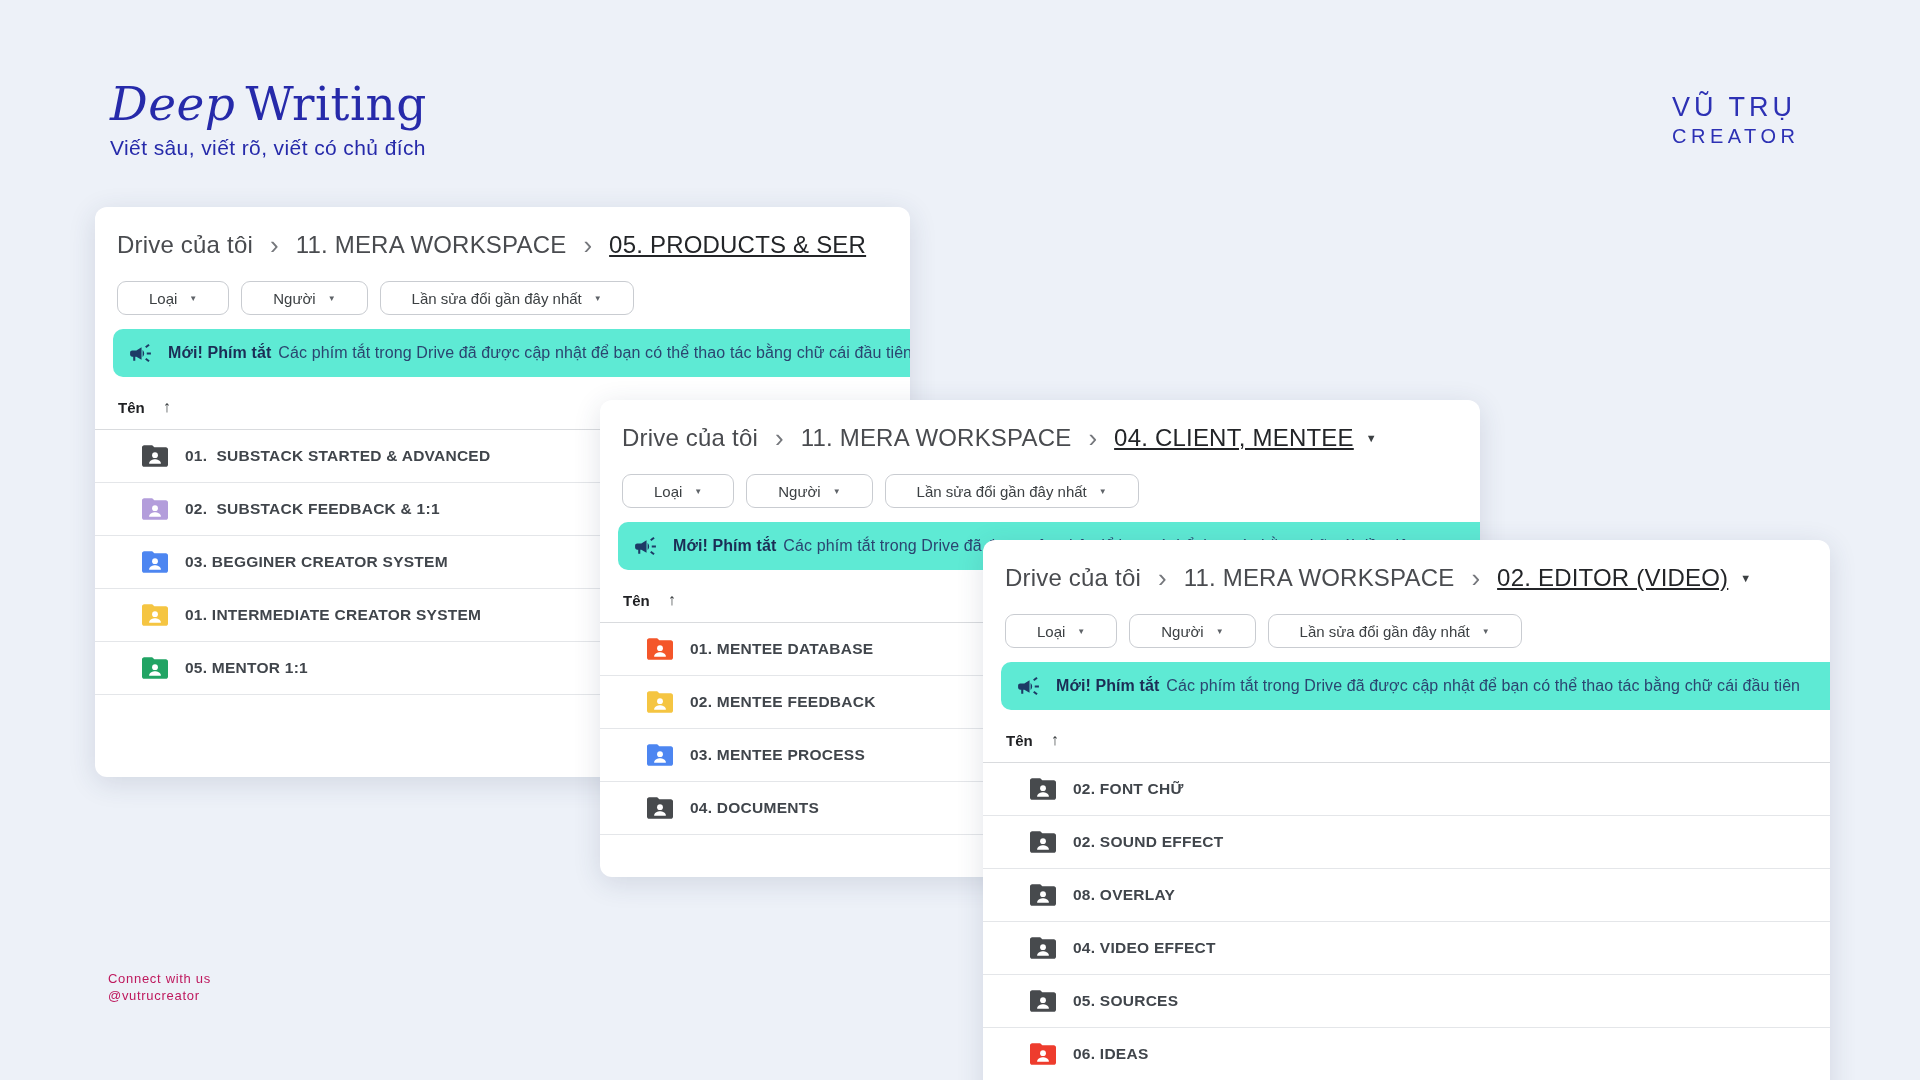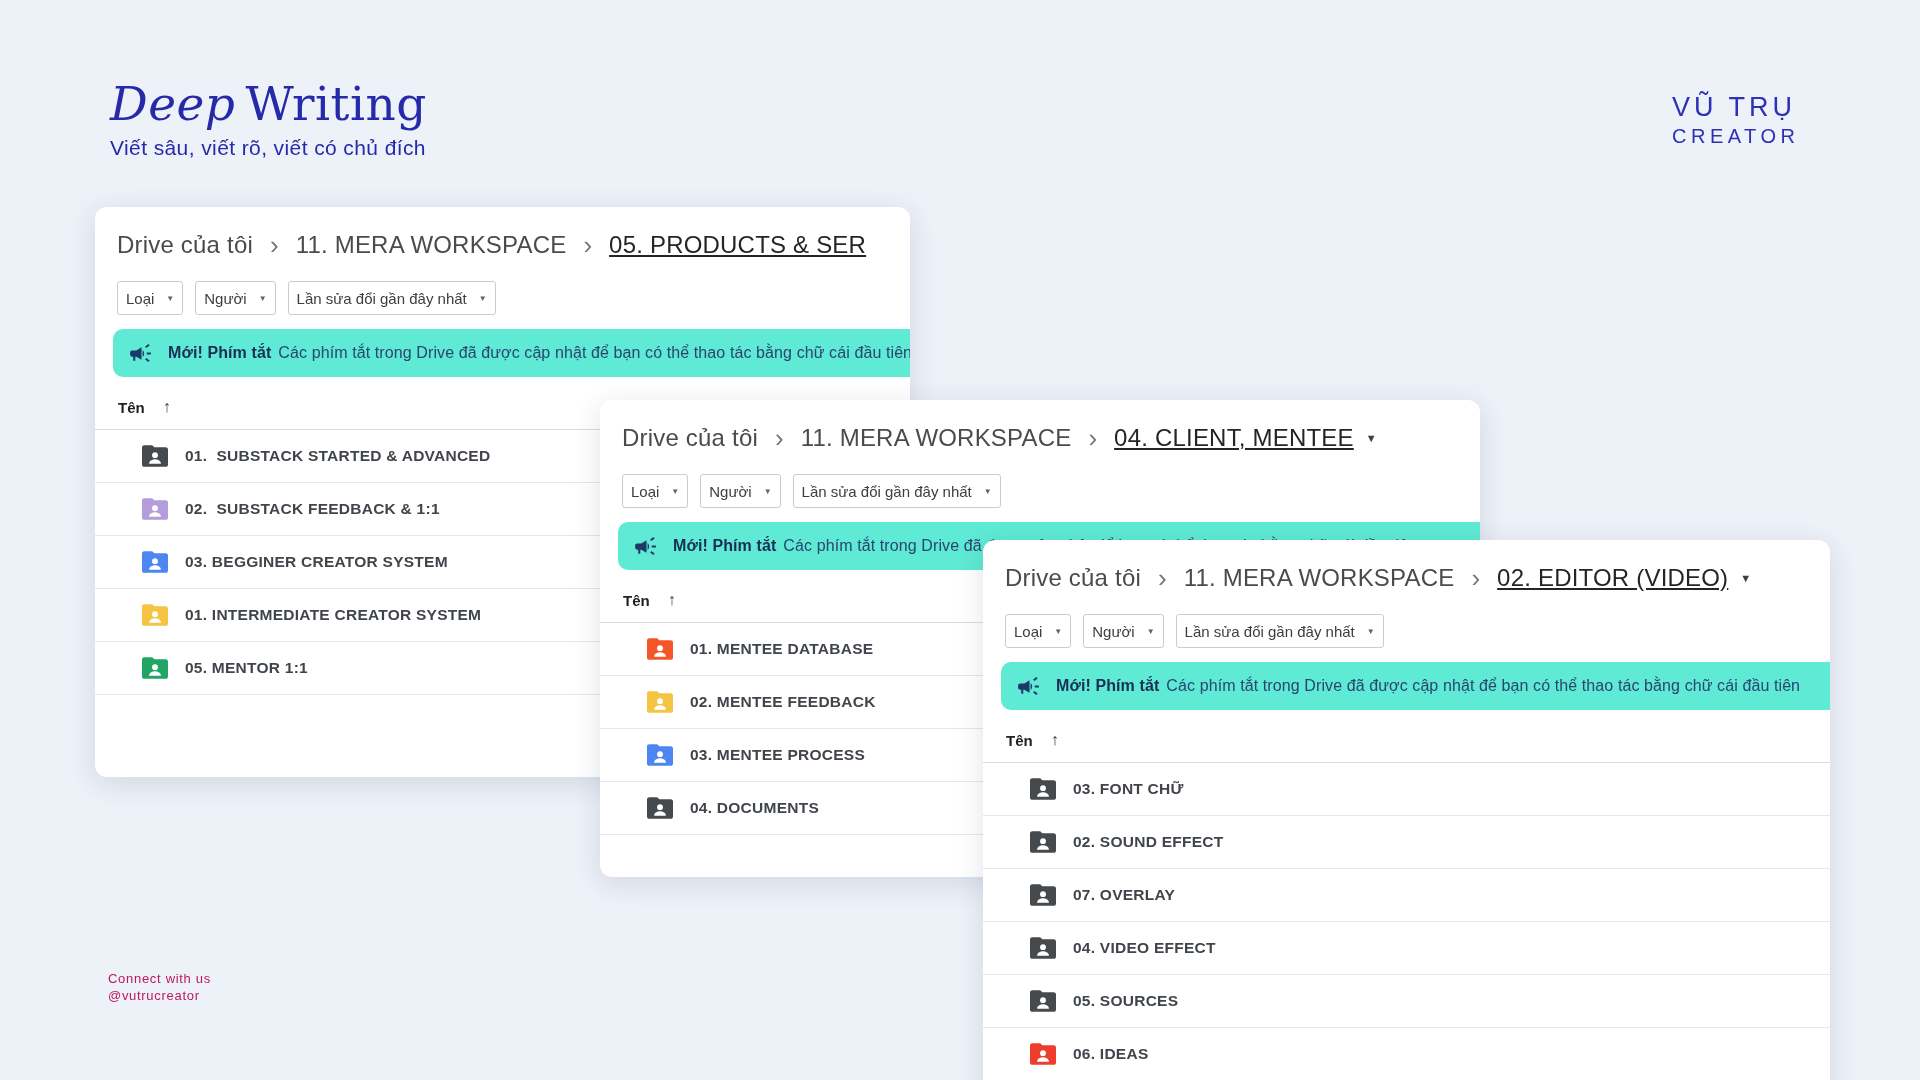--- a/index.html
+++ b/index.html
@@ -25,22 +25,22 @@
   .p3 { left:983px; top:540px; width:847px; height:600px; z-index:3; }
 
   .crumbs { position:absolute; top:20px; left:22px; right:4px; height:36px;
             display:flex; align-items:center; white-space:nowrap; overflow:hidden; }
   .crumb { font-size:24px; color:#494b4f; letter-spacing:.2px; }
   .crumb.current { color:#232528;text-decoration:underline; }
   .crumb-sep { font-size:26px; color:#747必7a; color:#75777c; margin:0 17px; line-height:30px; }
   .crumb-caret { font-size:11px; color:#3c4043; margin-left:12px; }
 
   .chips { position:absolute; top:74px; left:22px; display:flex; gap:12px; }
-  .chip { display:flex; align-items:center; height:34px; padding:0 8px; background:#fff;
-          border:1px solid #c9ccd1; border-radius:3px; font-size:15px; color:#3c4043;
+  .chip { display:flex; align-items:center; height:34px; padding:0 31px; background:#fff;
+          border:1px solid #c9ccd1; border-radius:9px; font-size:15px; color:#3c4043;
           font-family:"Liberation Sans", sans-serif; font-weight:500; cursor:pointer; }
   .chip-caret { font-size:8px; color:#5f6368; margin-left:12px; }
 
   .banner { position:absolute; top:122px; left:18px; right:0; height:48px; background:#5eead4;
             border-radius:10px 0 0 10px; display:flex; align-items:center; padding-left:15px;
             white-space:nowrap; overflow:hidden; }
   .banner-icon { flex:0 0 auto; width:25px; height:25px; color:#1d3a66; margin-right:15px; }
   .banner-text { font-size:16px; color:#2b4570; letter-spacing:.1px; }
   .banner-text b { color:#1b2d55; font-weight:700; margin-right:7px; }
 
@@ -266,37 +266,37 @@
       <span class="hdr-name">Tên</span>
       <span class="hdr-sort">↑</span>
     </div>
     <div class="rows">
       <div class="frow">
           <span class="ficon" style="color: rgb(71, 74, 77);">
             <svg viewBox="0 0 24 20" width="26" height="22">
               <use href="#ic-folder"></use>
             </svg>
           </span>
-          <span class="flabel">03. FONT CHỮ</span>
+          <span class="flabel">02. FONT CHỮ</span>
         </div>
       <div class="frow">
           <span class="ficon" style="color: rgb(71, 74, 77);">
             <svg viewBox="0 0 24 20" width="26" height="22">
               <use href="#ic-folder"></use>
             </svg>
           </span>
           <span class="flabel">02. SOUND EFFECT</span>
         </div>
       <div class="frow">
           <span class="ficon" style="color: rgb(71, 74, 77);">
             <svg viewBox="0 0 24 20" width="26" height="22">
               <use href="#ic-folder"></use>
             </svg>
           </span>
-          <span class="flabel">07. OVERLAY</span>
+          <span class="flabel">08. OVERLAY</span>
         </div>
       <div class="frow">
           <span class="ficon" style="color: rgb(71, 74, 77);">
             <svg viewBox="0 0 24 20" width="26" height="22">
               <use href="#ic-folder"></use>
             </svg>
           </span>
           <span class="flabel">04. VIDEO EFFECT</span>
         </div>
       <div class="frow">

